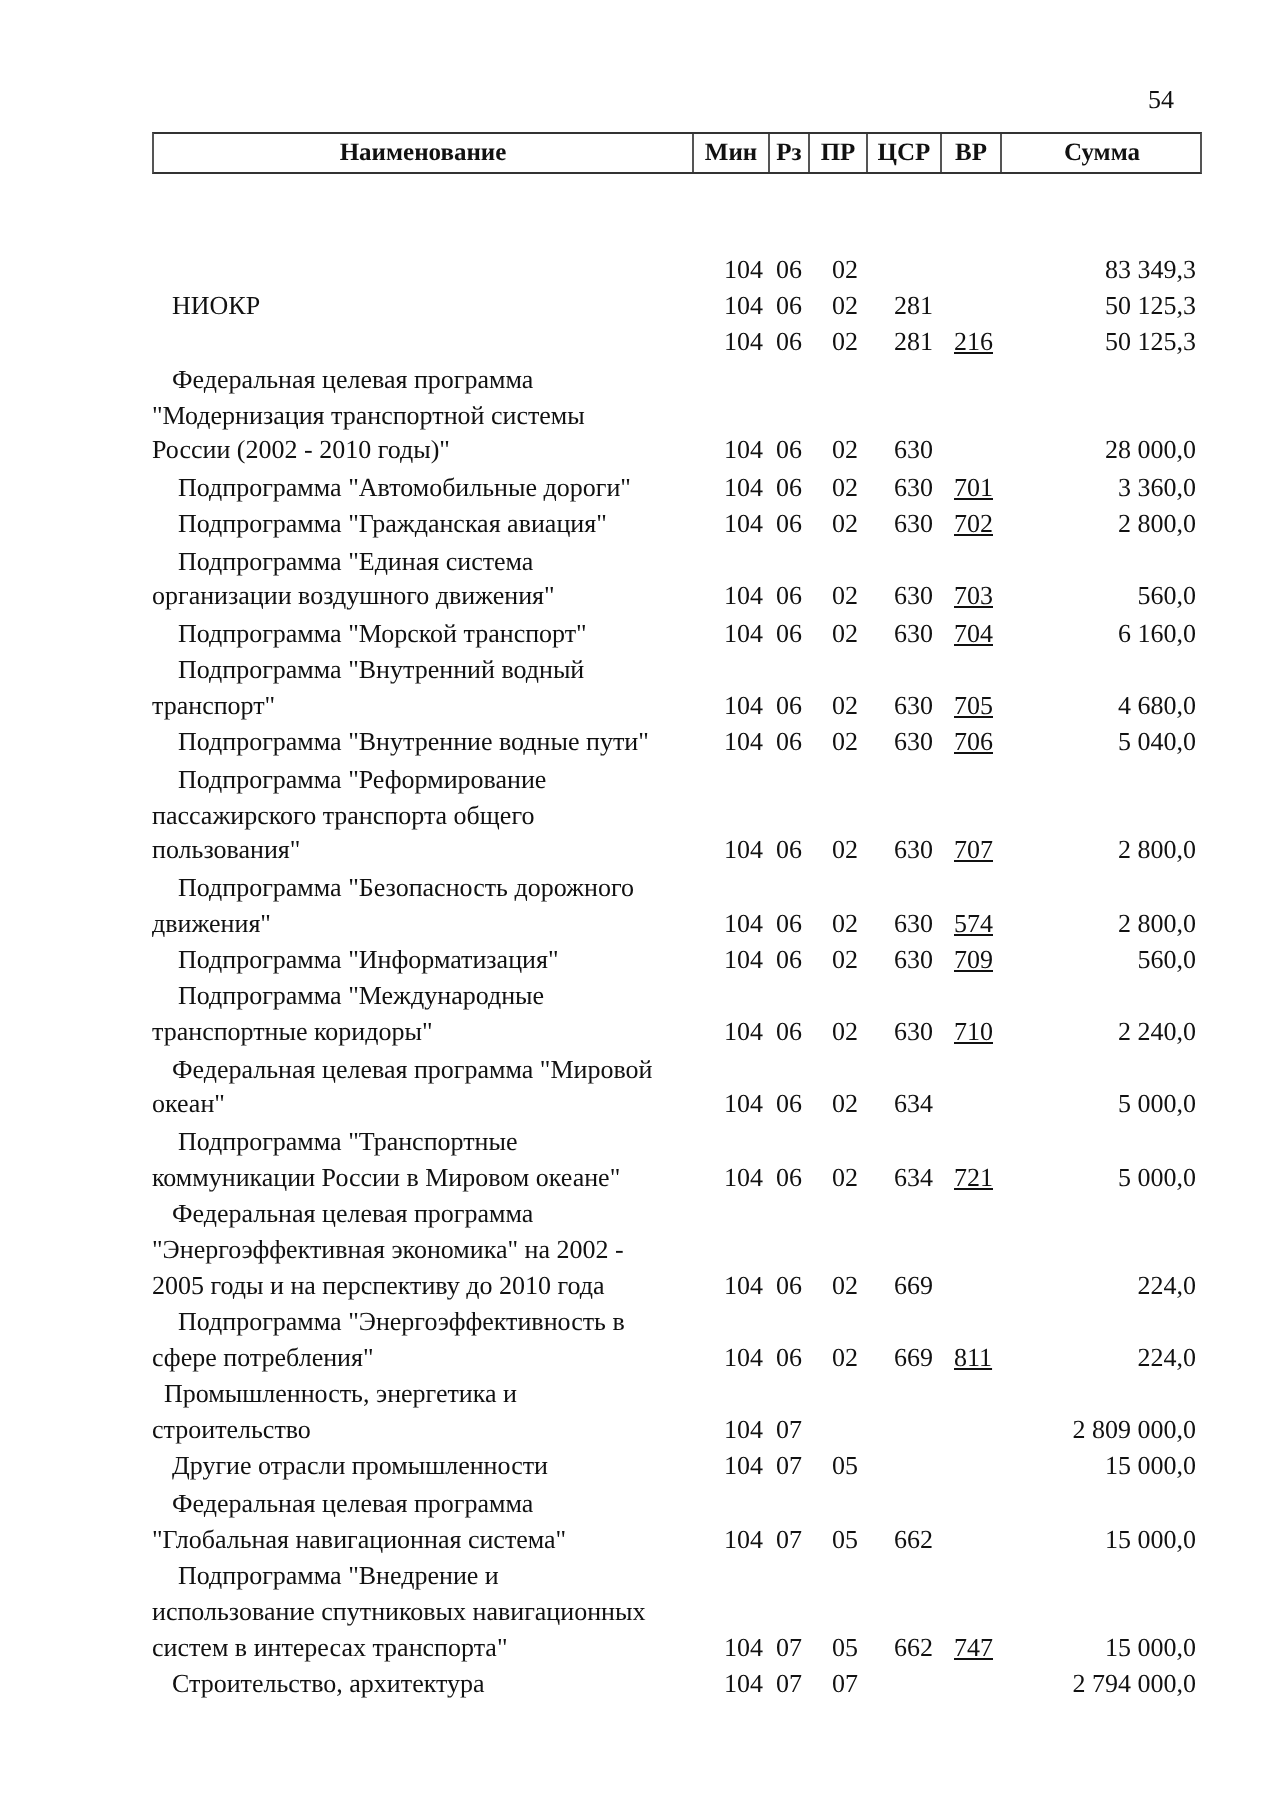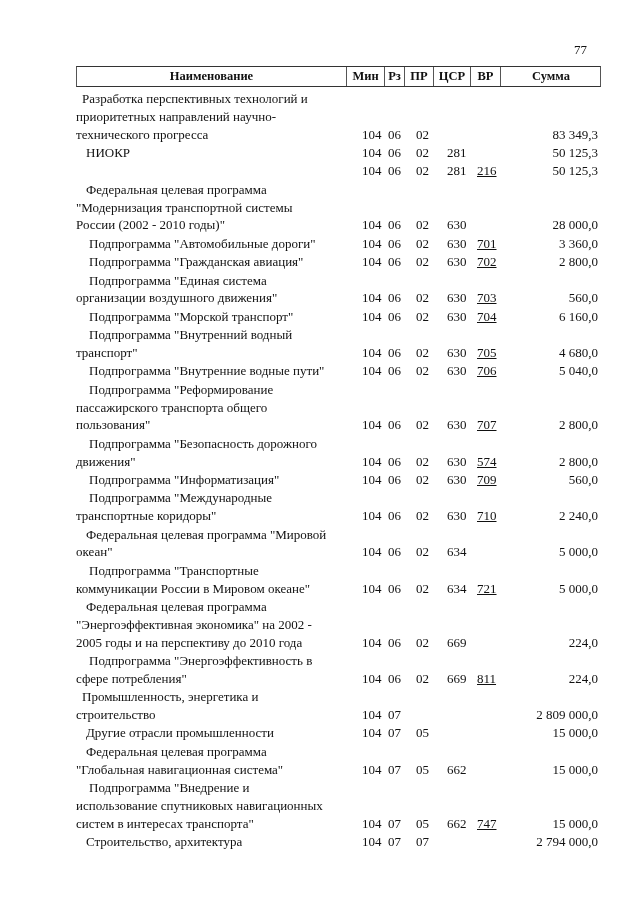--- a/index.html
+++ b/index.html
@@ -41,37 +41,34 @@
   .c-min { left: 362px; }
   .c-rz { left: 388px; }
   .c-pr { left: 416px; }
   .c-csr { left: 447px; }
   .c-vr { left: 477px; text-decoration: underline; }
   .c-sum { right: 42px; text-align: right; }
 </style>
 </head>
 <body>
 
-<div class="page-number">77</div>
+<div class="page-number">54</div>
 
 <div class="table-header">
   <div class="hcell h-name">Наименование</div>
   <div class="hcell h-min">Мин</div>
   <div class="hcell h-rz">Рз</div>
   <div class="hcell h-pr">ПР</div>
   <div class="hcell h-csr">ЦСР</div>
   <div class="hcell h-vr">ВР</div>
   <div class="hcell h-sum">Сумма</div>
 </div>
 
 <div class="rows" id="rows">
     <div class="row" style="top: 90px; height: 53.4px;">
-      <div class="name" style="text-indent: 6px;">Разработка перспективных технологий и
-приоритетных направлений научно-
-технического прогресса</div>
       <div class="code c-min" style="top: 35.6px;">104</div>
       <div class="code c-rz" style="top: 35.6px;">06</div>
       <div class="code c-pr" style="top: 35.6px;">02</div>
       <div class="code c-csr" style="top: 35.6px;"></div>
       <div class="code c-vr" style="top: 35.6px;"></div>
       <div class="code c-sum" style="top: 35.6px;">83 349,3</div>
     </div>
     <div class="row" style="top: 144px; height: 17.8px;">
       <div class="name" style="text-indent: 10px;">НИОКР</div>
       <div class="code c-min" style="top: 0px;">104</div>

